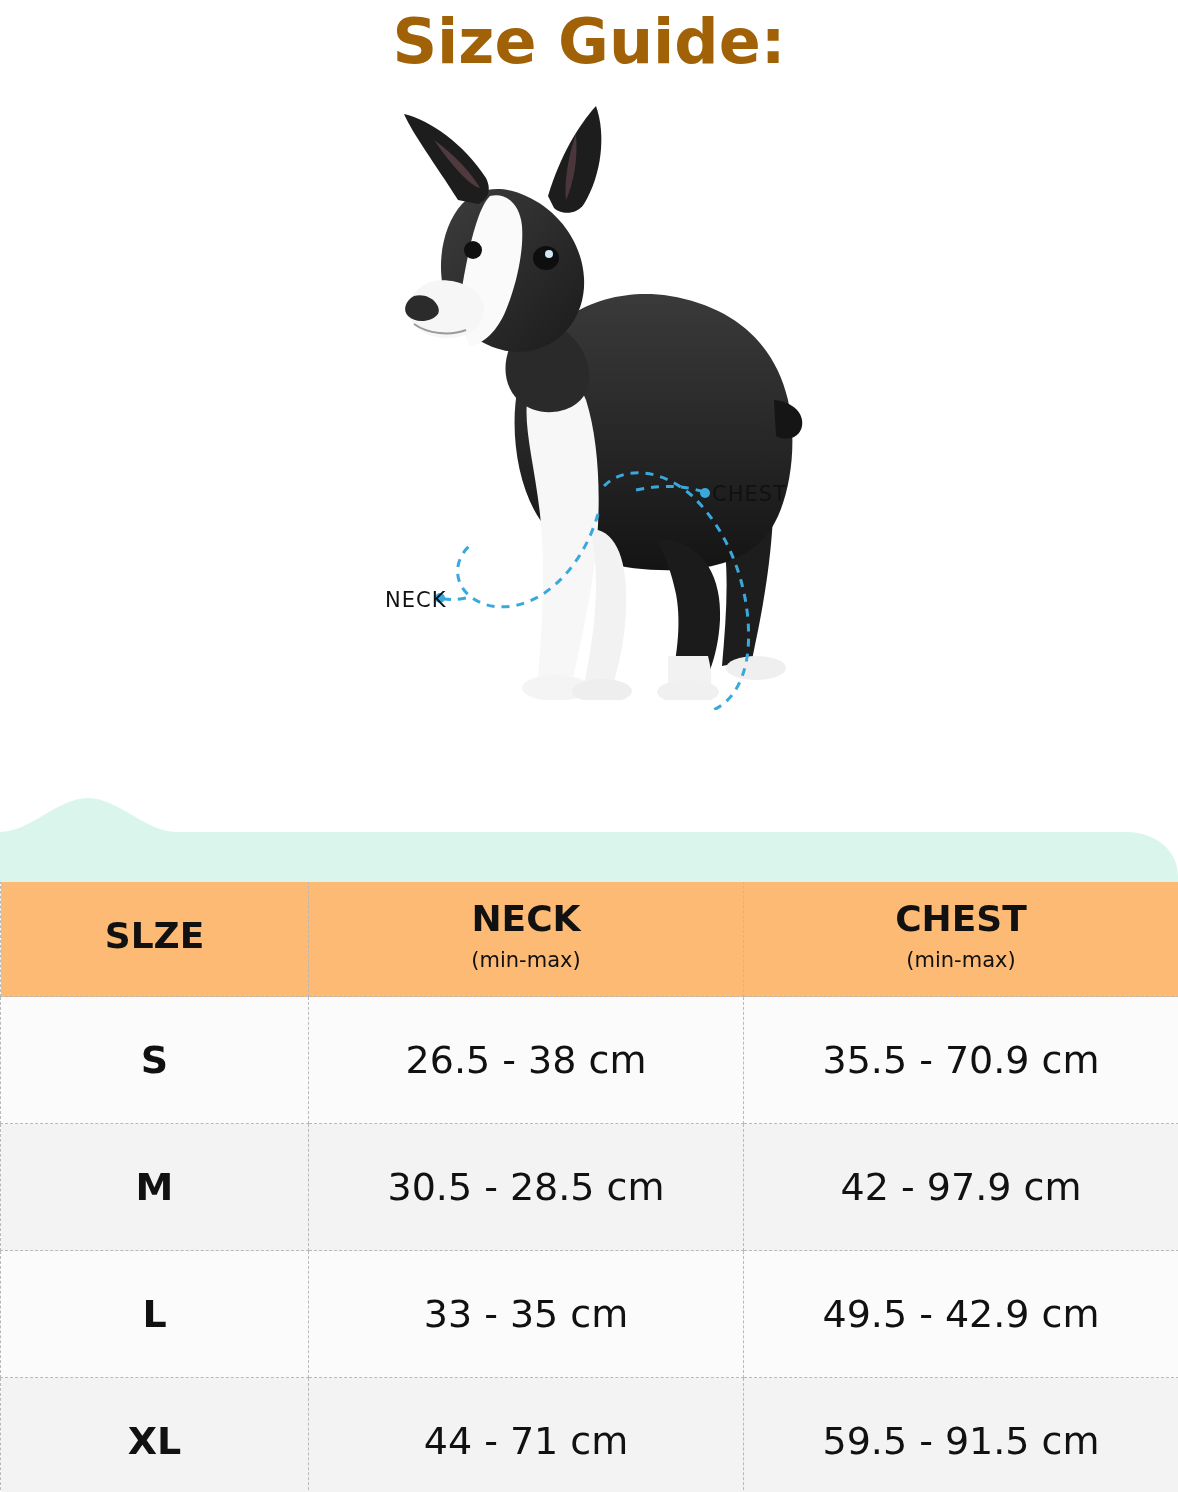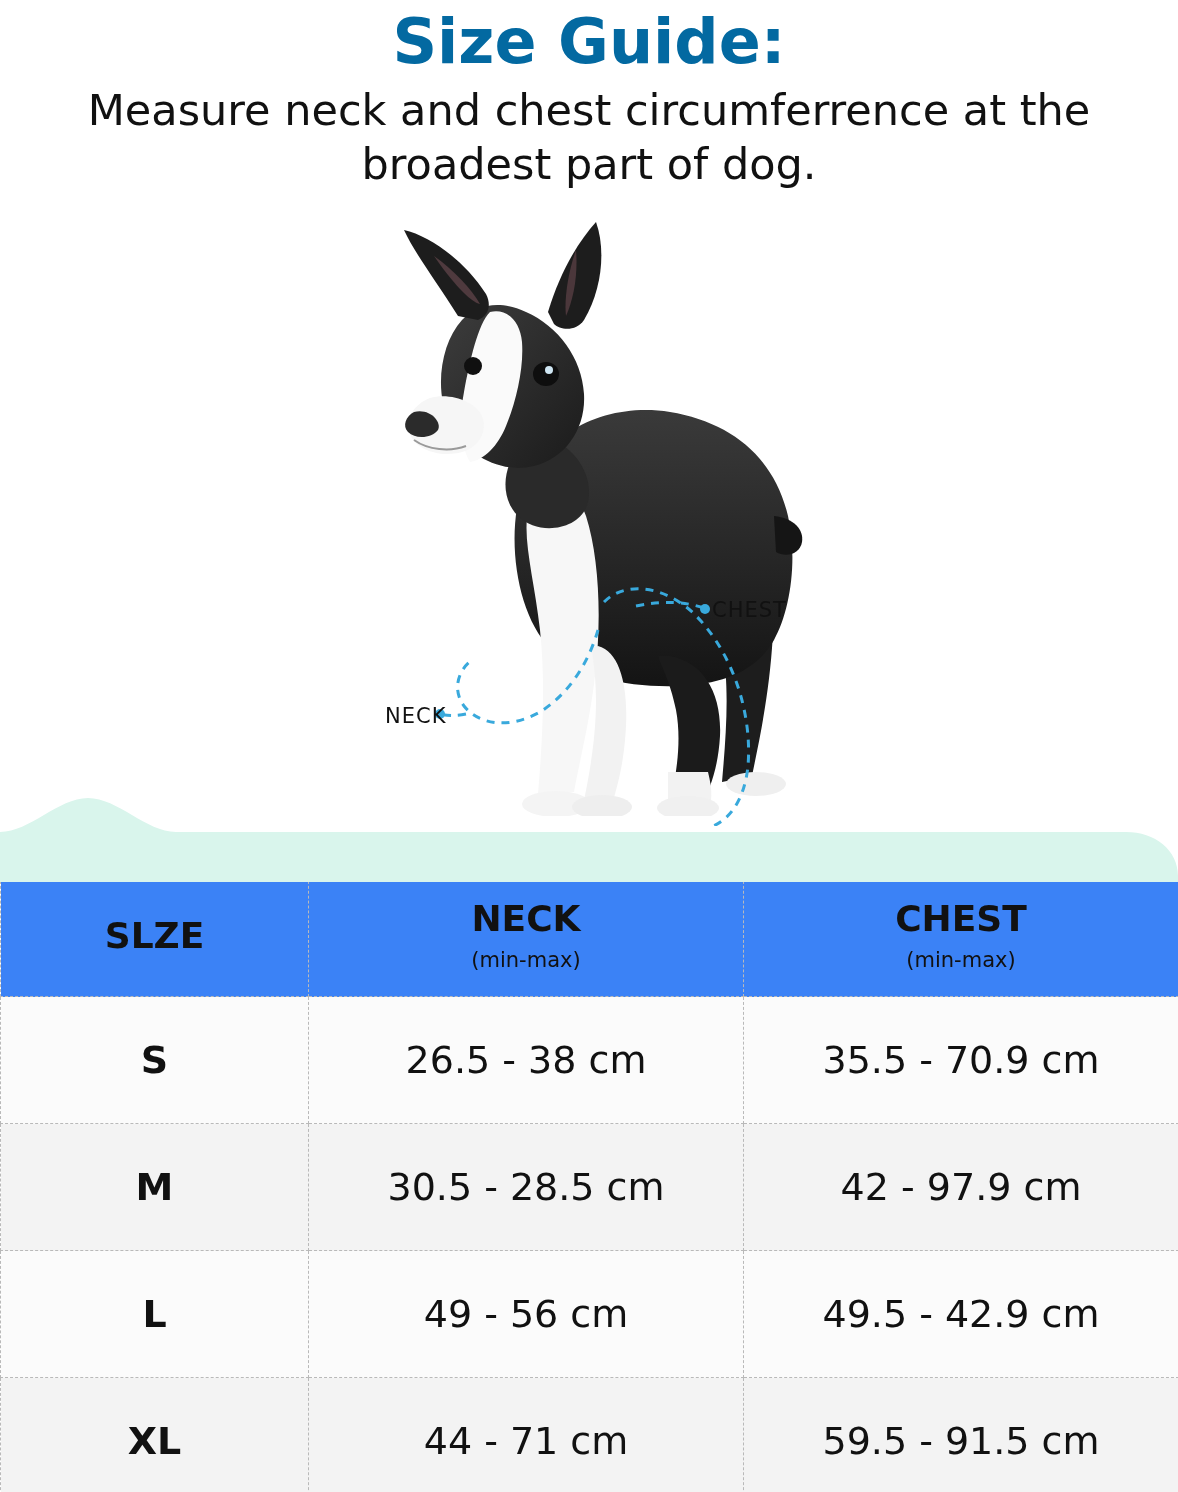--- a/index.html
+++ b/index.html
@@ -19,21 +19,21 @@
     width: 1178px;
     height: 1492px;
     background: #ffffff;
   }
 
   
   .title {
     text-align: center;
     font-size: 62px;
     font-weight: bold;
-    color: #0369a1;
+    color: #a16207;
     letter-spacing: 0px;
     margin: 8px 0 0 0;
     line-height: 1.1;
     font-family: "DejaVu Sans", sans-serif;
   }
   .subtitle {
     text-align: center;
     font-size: 43px;
     color: #111111;
     line-height: 1.25;
@@ -98,21 +98,21 @@
   table.size-table th,
   table.size-table td {
     border-left: 1px dashed #b9b9b9;
     border-right: 1px dashed #b9b9b9;
     border-bottom: 1px dashed #b9b9b9;
     text-align: center;
     vertical-align: middle;
     font-family: "DejaVu Sans", sans-serif;
   }
   table.size-table thead th {
-    background: #3b82f6;
+    background: #fdba74;
     border-bottom: 1px dashed #b9b9b9;
     height: 120px;
     padding: 0;
   }
   .th-main {
     font-size: 36px;
     font-weight: bold;
     color: #111;
     line-height: 1.05;
   }
@@ -138,21 +138,20 @@
   col.c1 { width: 308px; }
   col.c2 { width: 435px; }
   col.c3 { width: 435px; }
 </style>
 </head>
 <body>
 
 <div class="page">
 
   <div class="title">Size Guide:</div>
-  <div class="subtitle">Measure neck and chest circumferrence at the broadest part of dog.</div>
 
   <div class="illustration">
 
     <div class="dog-wrap">
       <svg width="500" height="600" viewBox="0 0 500 600" xmlns="http://www.w3.org/2000/svg">
         <defs>
           <linearGradient id="bodyG" x1="0" y1="0" x2="0" y2="1">
             <stop offset="0%" stop-color="#3a3a3a"></stop>
             <stop offset="55%" stop-color="#262626"></stop>
             <stop offset="100%" stop-color="#141414"></stop>
@@ -261,21 +260,21 @@
           <td>26.5 - 38 cm</td>
           <td>35.5 - 70.9 cm</td>
         </tr>
         <tr>
           <td class="size-cell">M</td>
           <td>30.5 - 28.5 cm</td>
           <td>42 - 97.9 cm</td>
         </tr>
         <tr>
           <td class="size-cell">L</td>
-          <td>49 - 56 cm</td>
+          <td>33 - 35 cm</td>
           <td>49.5 - 42.9 cm</td>
         </tr>
         <tr>
           <td class="size-cell">XL</td>
           <td>44 - 71 cm</td>
           <td>59.5 - 91.5 cm</td>
         </tr>
       </tbody>
     </table>
   </div>

